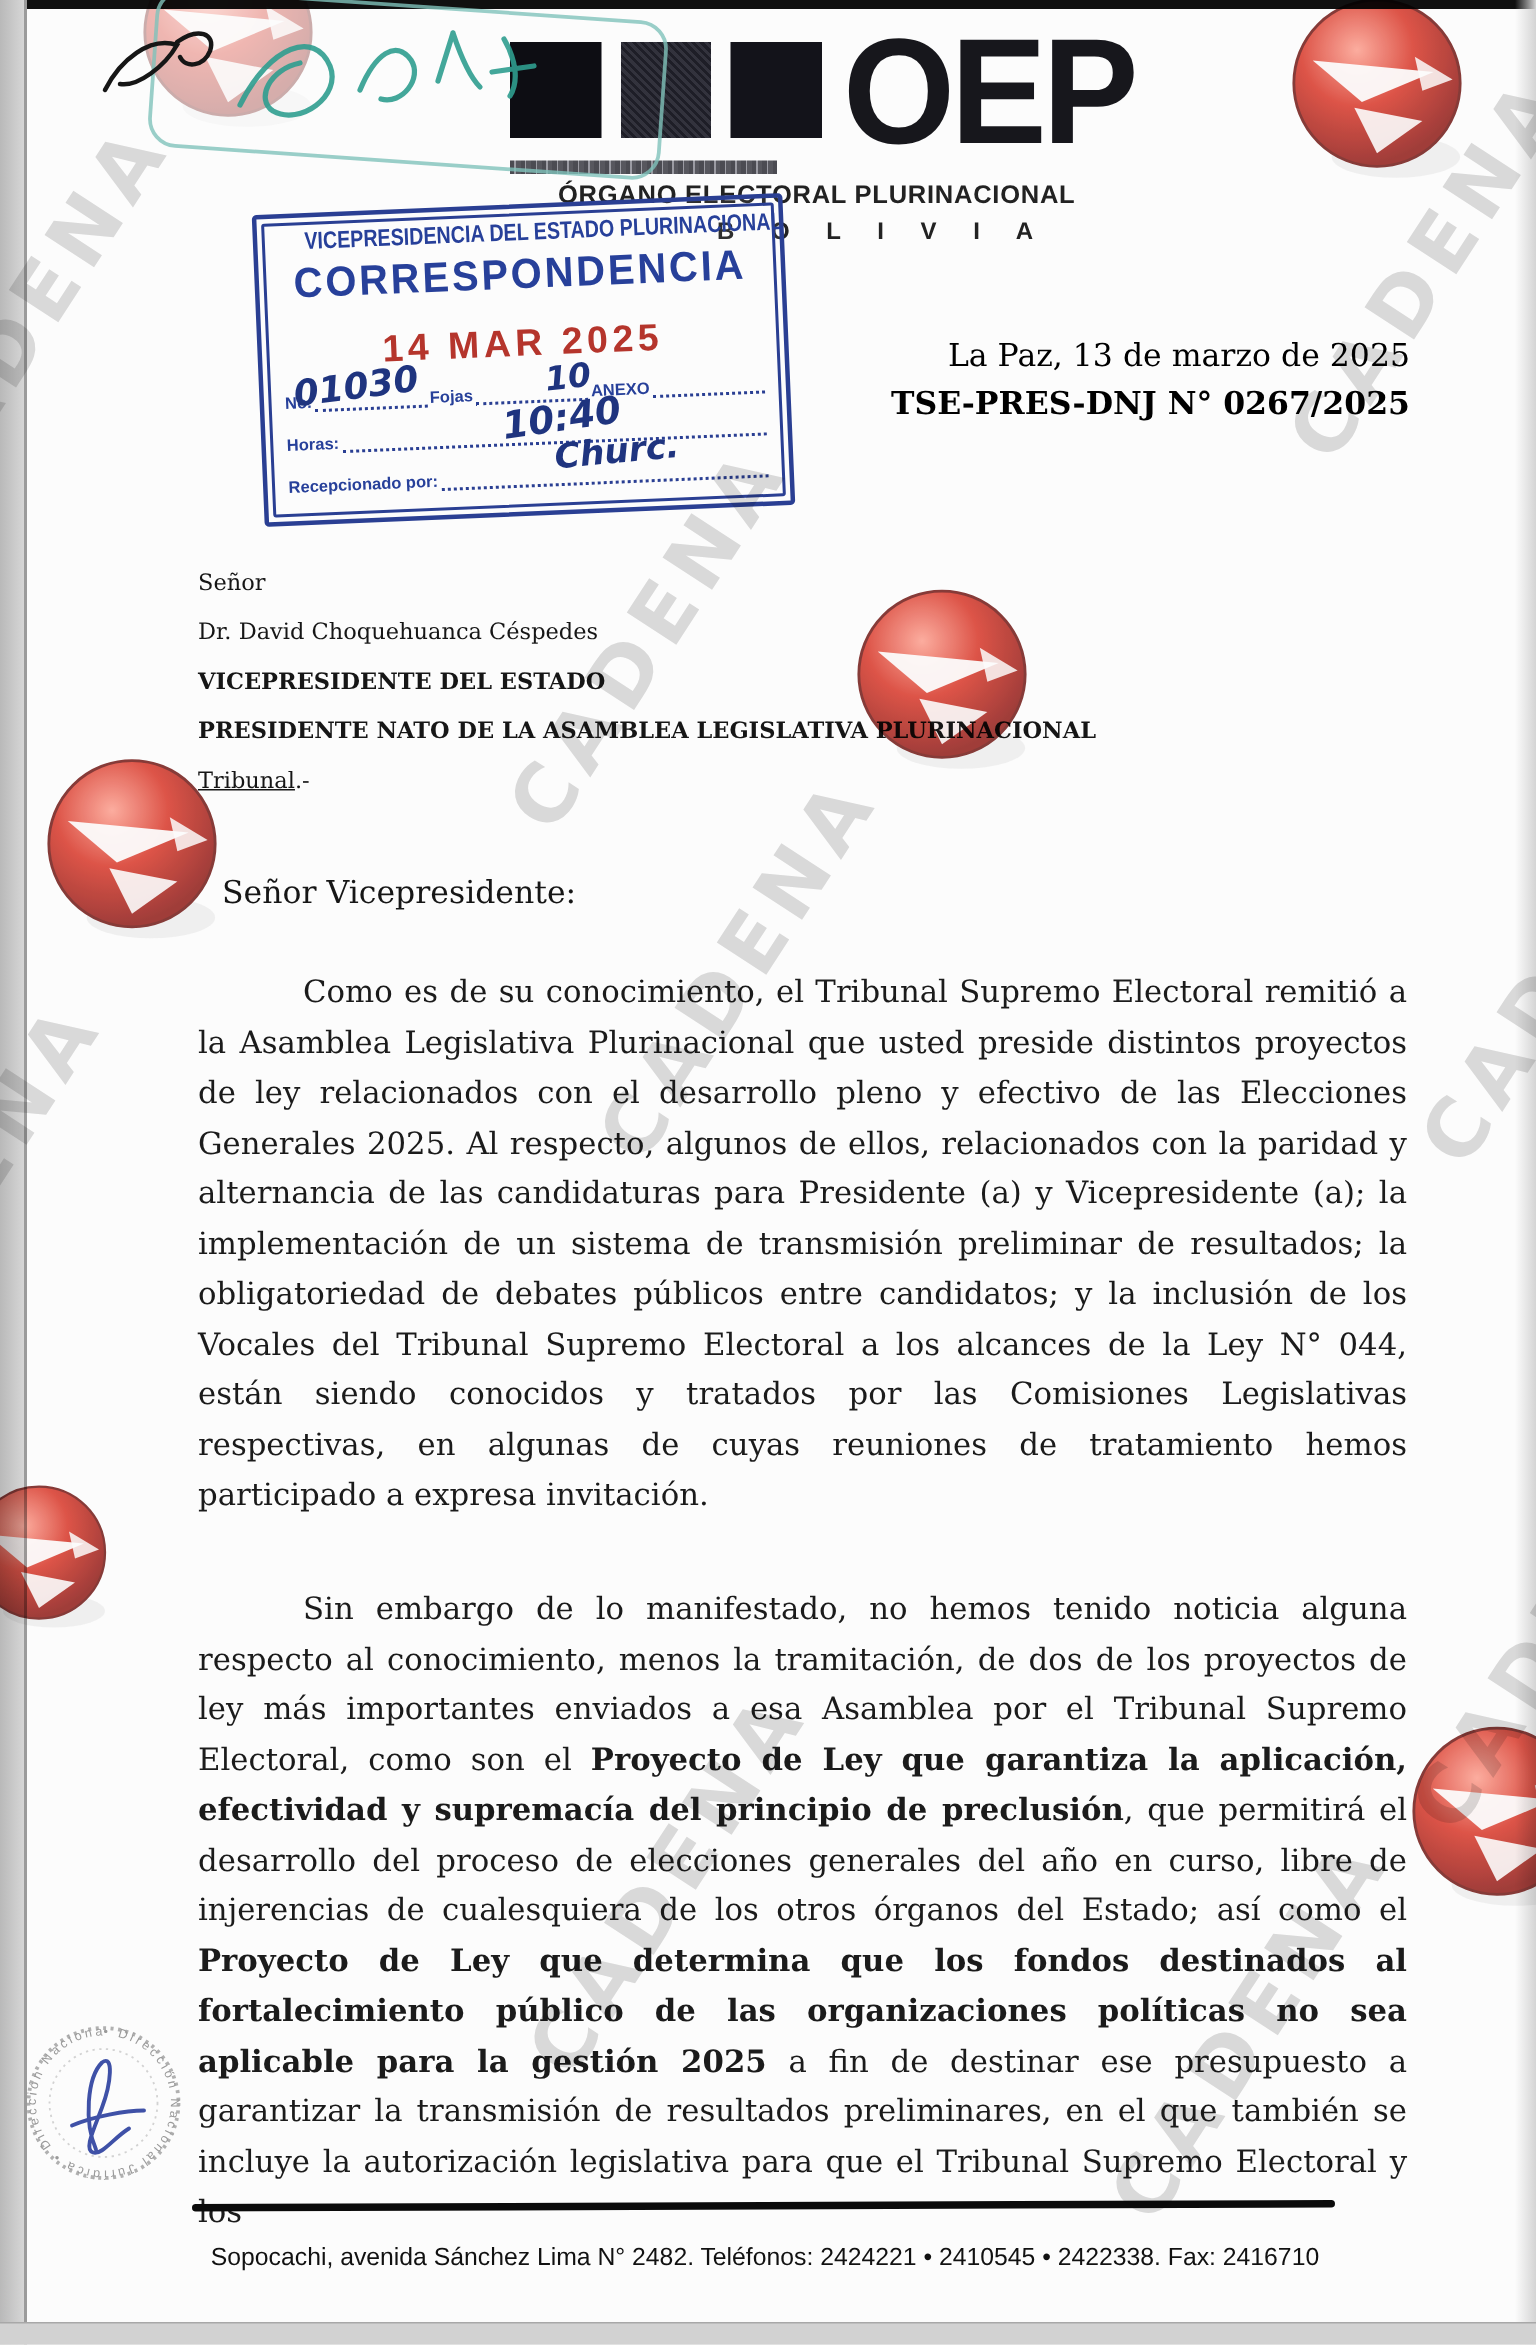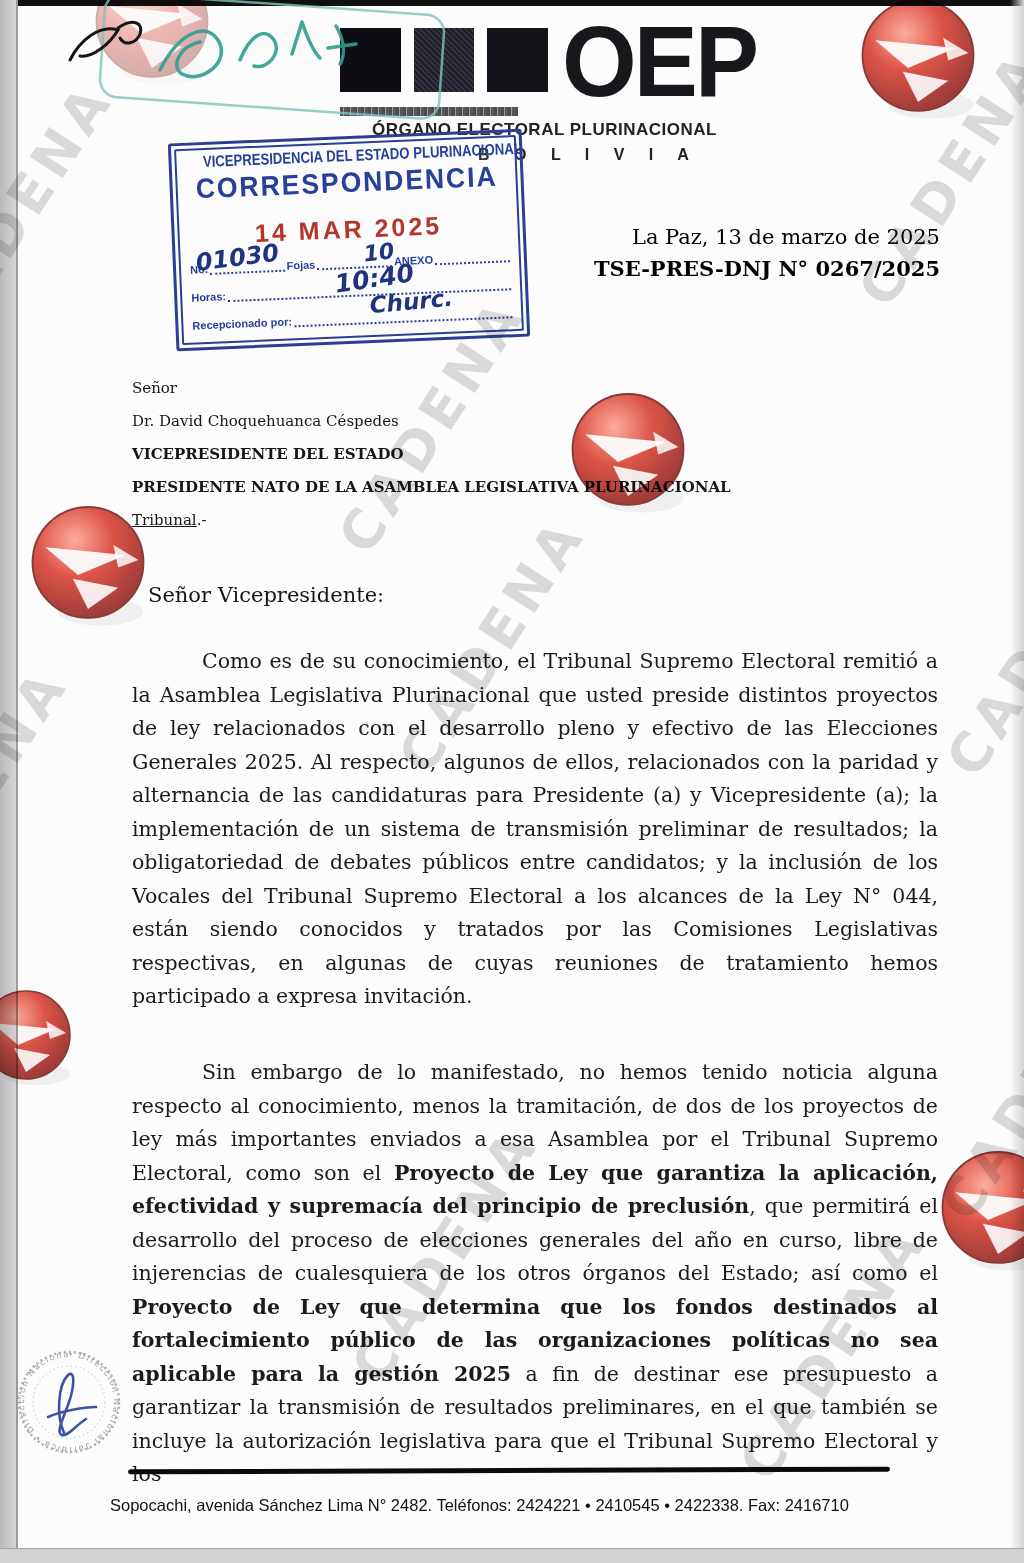--- a/index.html
+++ b/index.html
@@ -74,21 +74,21 @@
   .p1{top:645px;}
   .p2{top:1056px;}
   .para .b{font-weight:bold;}
 
   
   .seal{position:absolute;left:12px;top:1345px;width:114px;height:114px;z-index:2;}
 
   
   .foot-rule{position:absolute;left:128px;top:1468px;width:762px;height:5px;background:#0b0b0b;
       border-radius:3px;transform:rotate(-.2deg);}
-  .footer{position:absolute;left:110px;top:1492px;width:800px;
+  .footer{position:absolute;left:110px;top:1492px;width:800px;text-align:center;
       font-family:"Liberation Sans",sans-serif;font-size:16.5px;color:#111;line-height:26px;}
   .footer .link{text-decoration:underline;}
 
   
   .wm-text{position:absolute;z-index:4;pointer-events:none;font-family:"DejaVu Sans",sans-serif;
       font-weight:bold;font-size:54px;letter-spacing:7px;color:#bfbfbf;opacity:.55;
       transform:translate(-50%,-50%) rotate(-57deg);mix-blend-mode:multiply;white-space:nowrap;}
   .wm-logo{position:absolute;z-index:4;pointer-events:none;width:126px;height:126px;
       transform:translate(-50%,-50%);mix-blend-mode:multiply;opacity:.82;}
   .wm-logo svg{width:100%;height:100%;}

